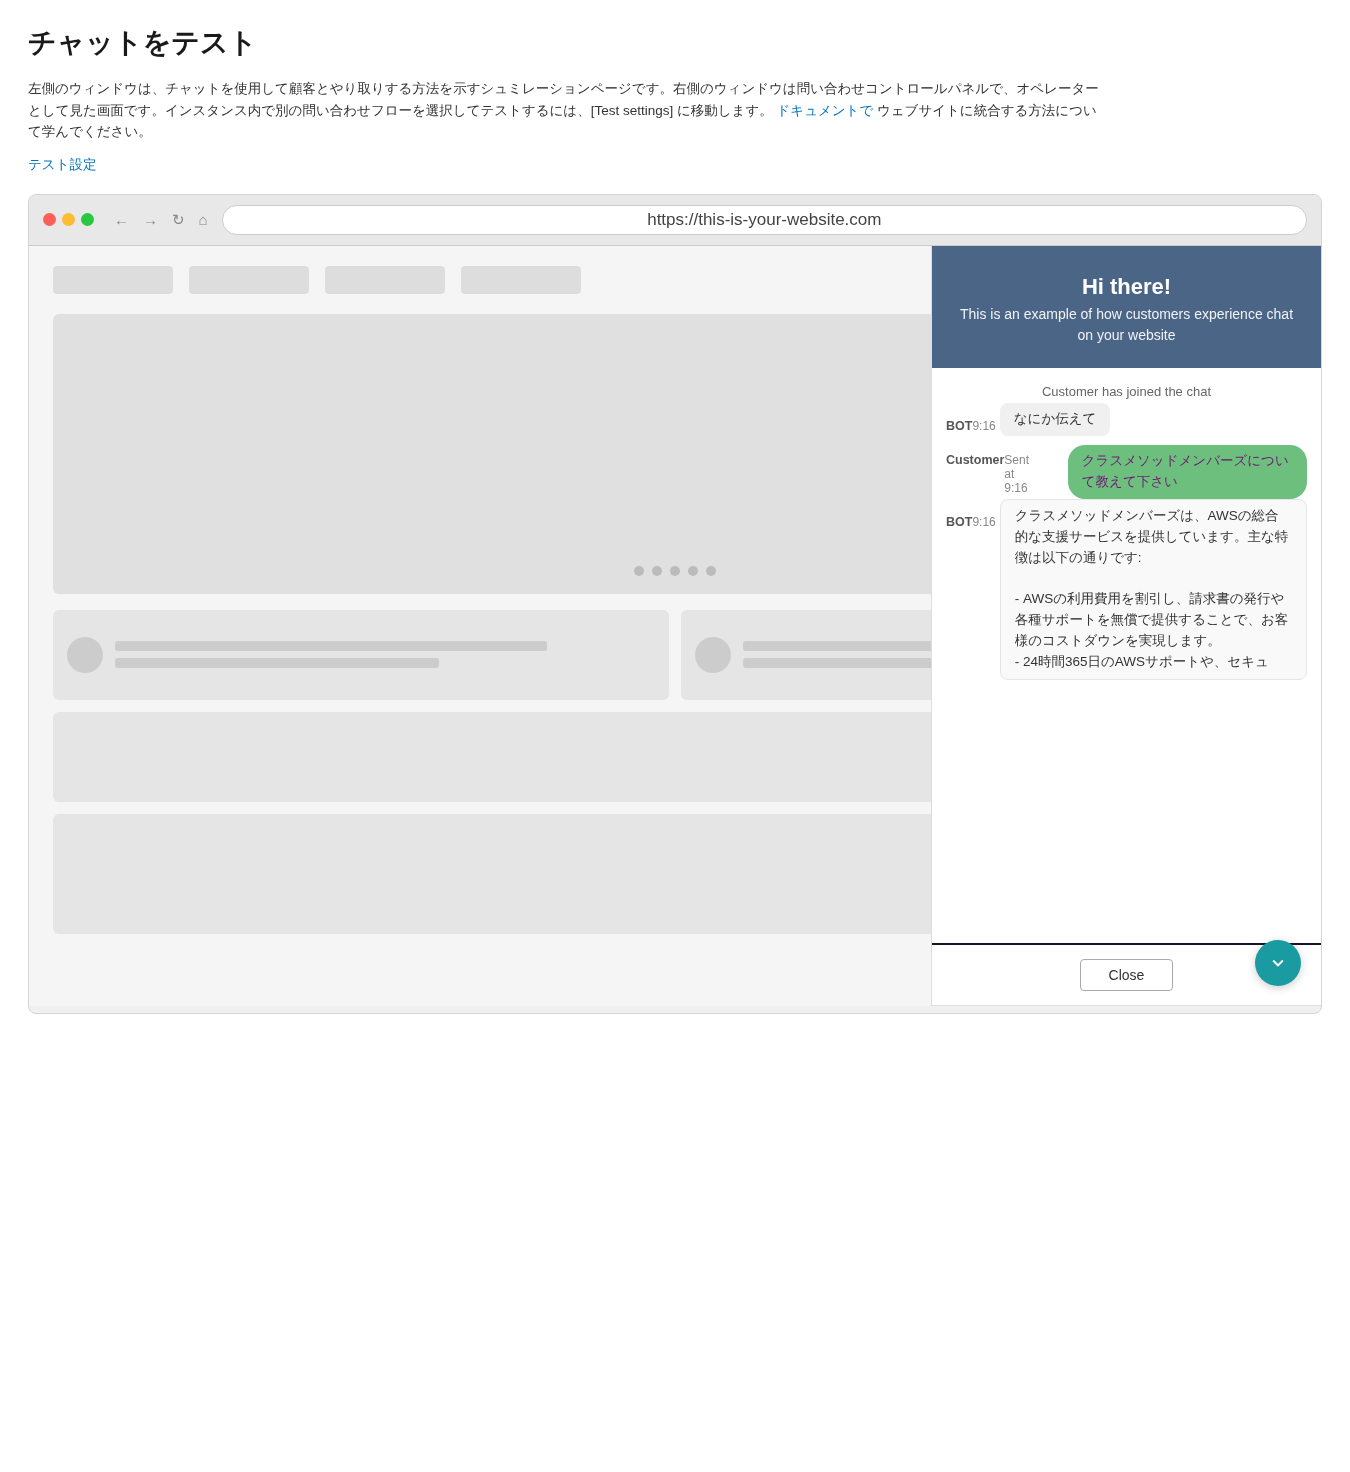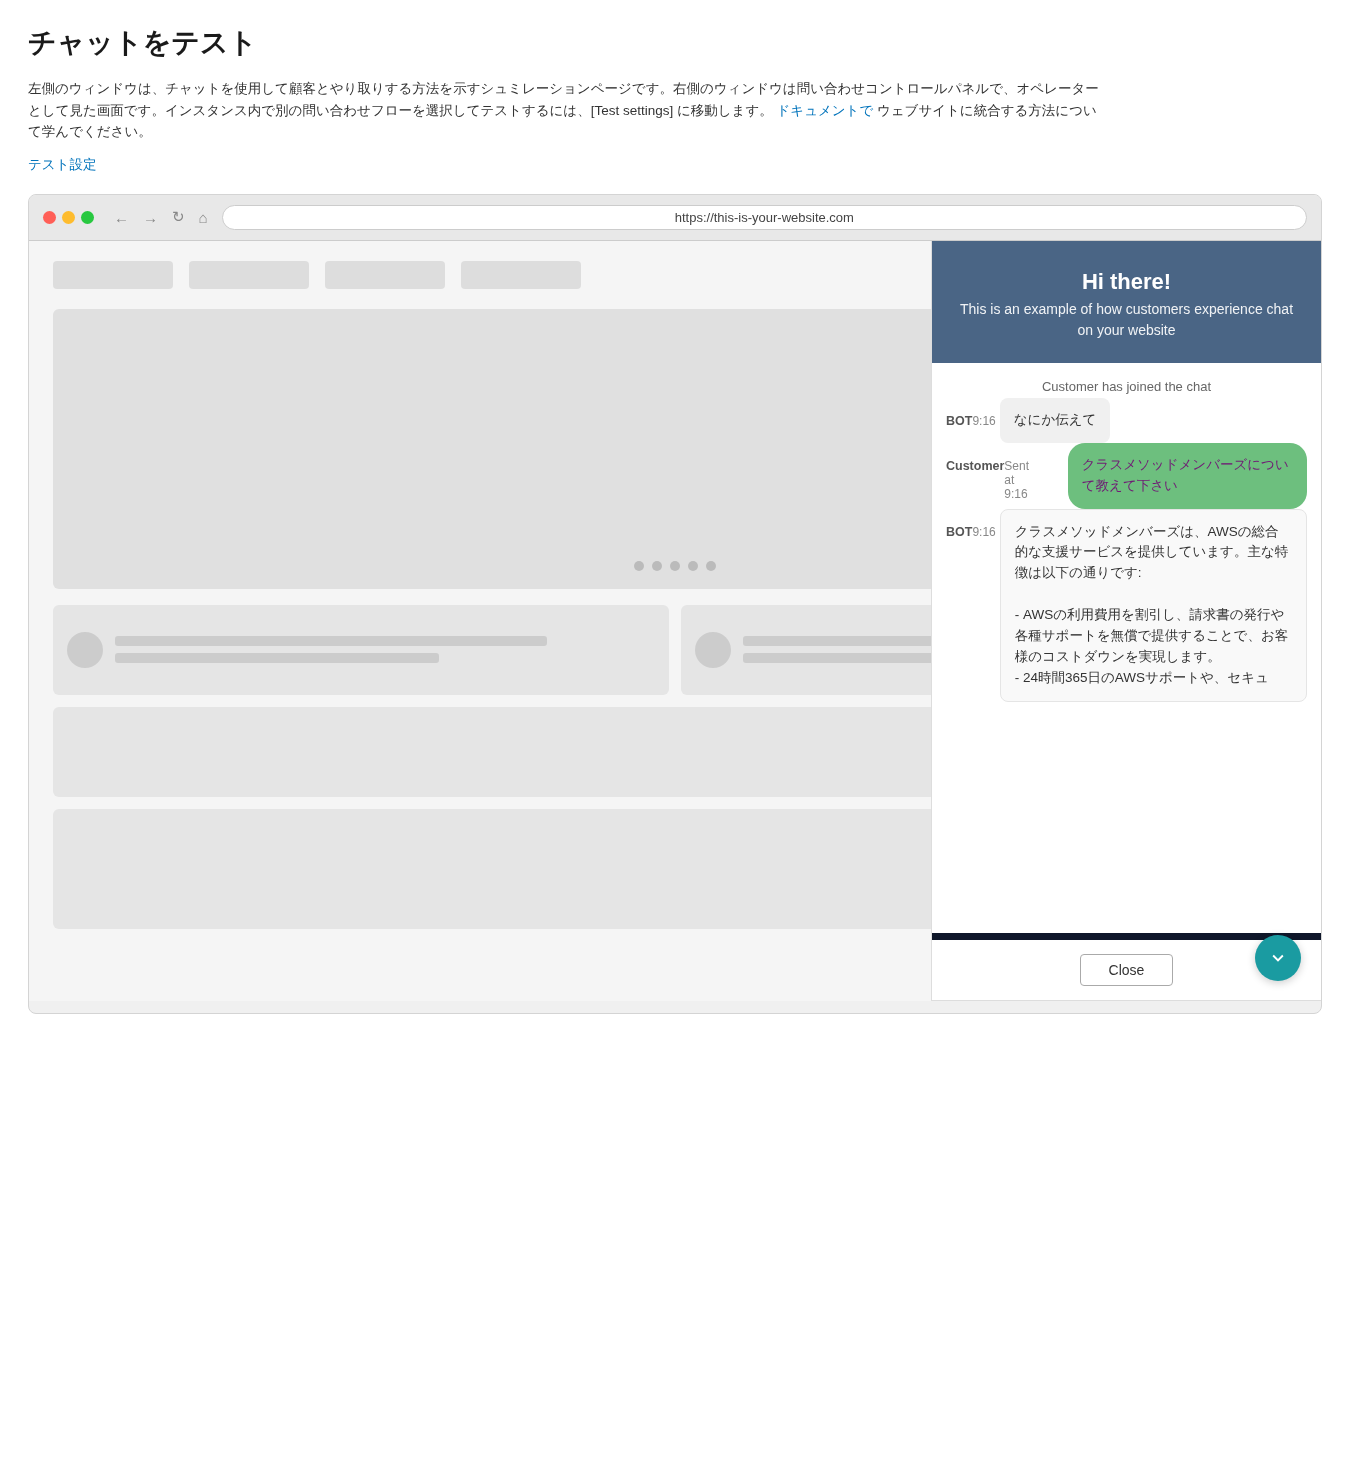--- a/index.html
+++ b/index.html
@@ -74,21 +74,21 @@
       color: #888;
       cursor: pointer;
       padding: 2px 4px;
     }
     .browser-url {
       flex: 1;
       background: #fff;
       border: 1px solid #ccc;
       border-radius: 20px;
       padding: 4px 14px;
-      font-size: 13px;
+      font-size: 17px;
       color: #444;
       text-align: center;
     }
     
     .website-content {
       padding: 20px 24px;
       background: #f5f5f5;
       min-height: 760px;
       position: relative;
     }
@@ -229,21 +229,21 @@
       color: #555;
       font-weight: 600;
     }
     .chat-sender-time {
       font-size: 12px;
       color: #888;
       margin-top: 16px;
     }
     .chat-bubble {
       border-radius: 8px;
-      padding: 12px 14px;
+      padding: 6px 14px;
       font-size: 13.5px;
       line-height: 1.55;
     }
     .chat-bubble-bot {
       background: #f0f0f0;
       color: #333;
       align-self: flex-start;
     }
     .chat-bubble-customer {
       background: #6dbf7e;
@@ -251,21 +251,21 @@
       align-self: flex-end;
       margin-left: 32px;
       border-radius: 17px;
     }
     .chat-bubble-bot-long {
       background: #f9f9f9;
       border: 1px solid #e5e5e5;
       color: #333;
     }
     .chat-footer {
-      border-top: 7px solid #0f172a;
+      border-top: 2px solid #0f172a;
       padding: 14px;
       display: flex;
       justify-content: center;
     }
     .close-btn {
       border: 1px solid #aaa;
       background: #fff;
       padding: 7px 28px;
       border-radius: 4px;
       font-size: 14px;

